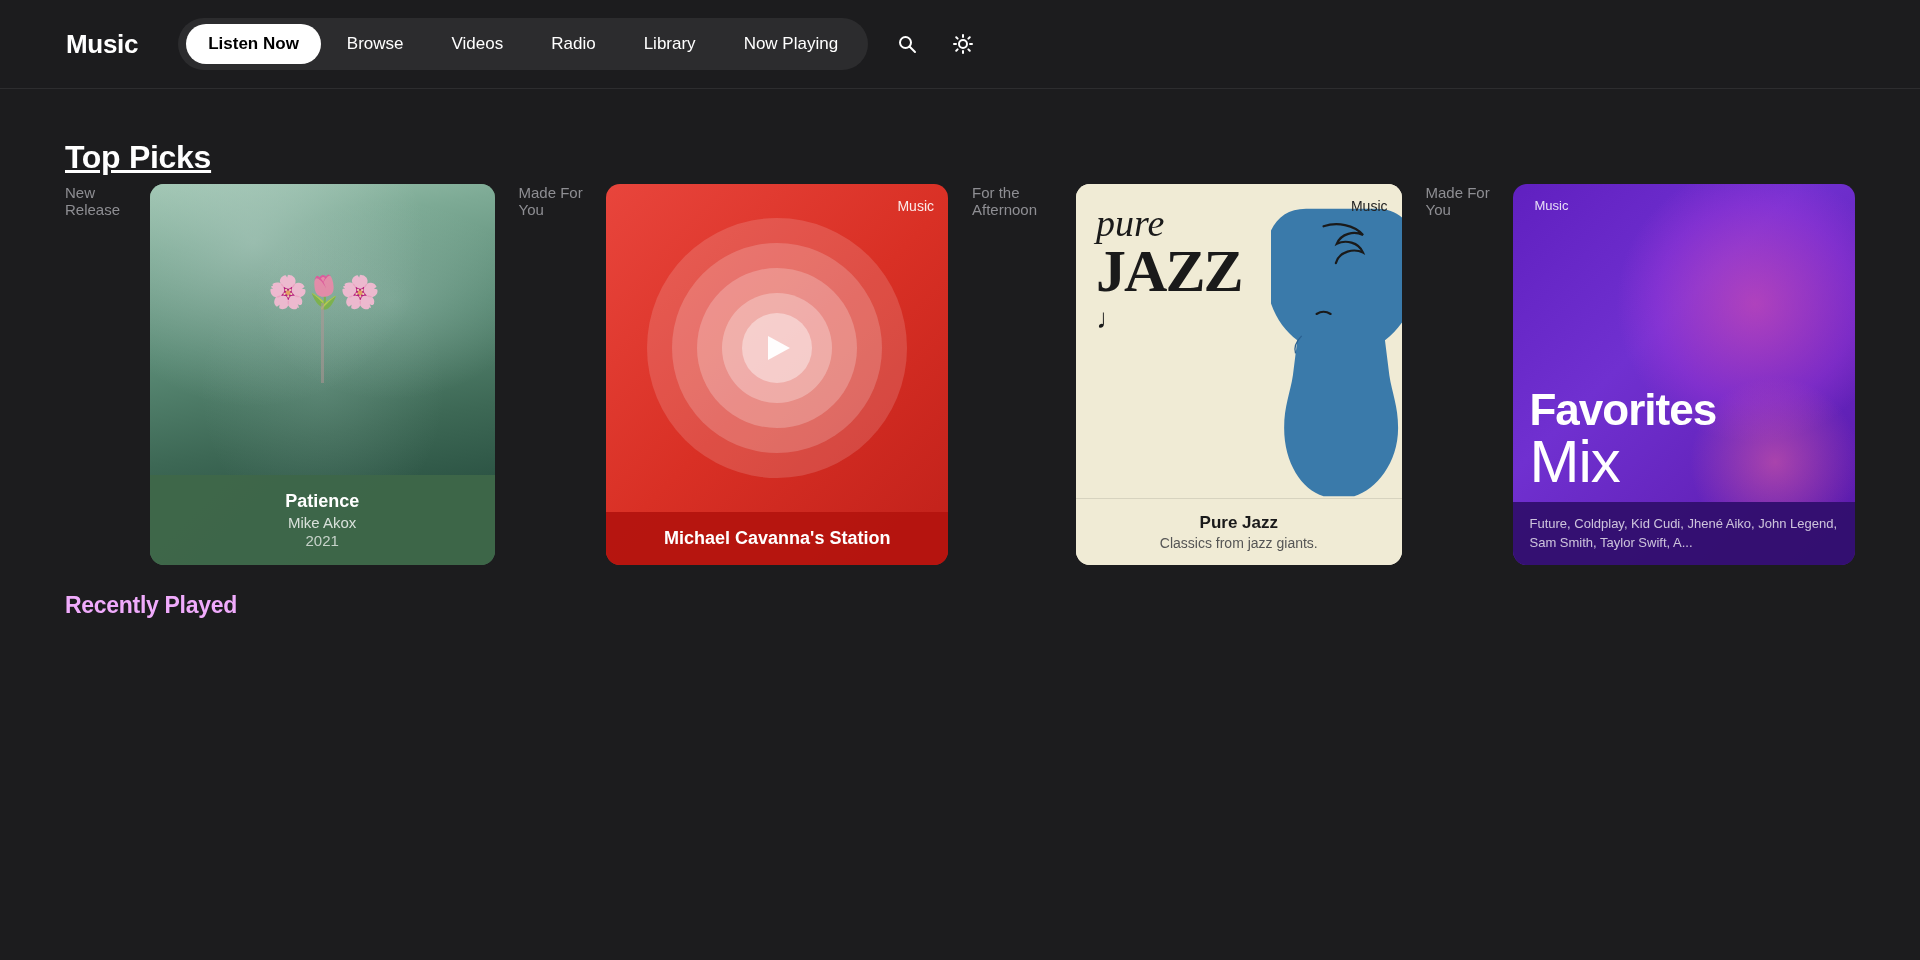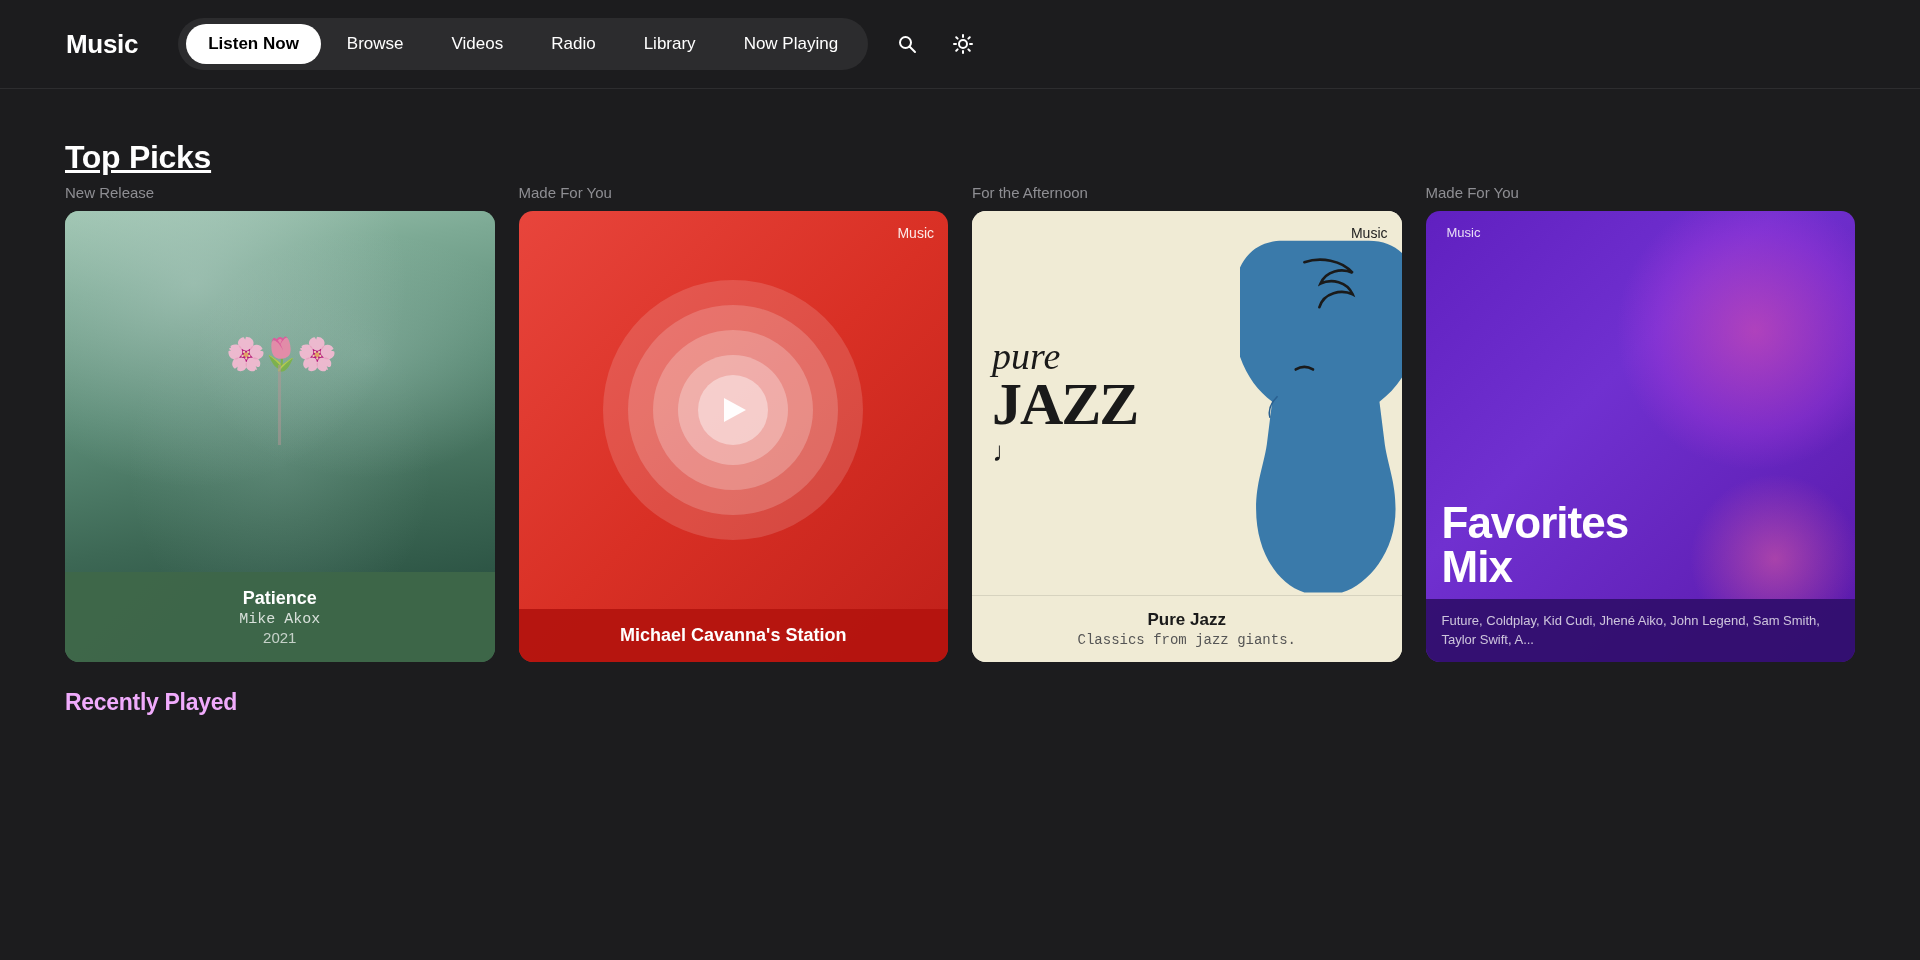--- a/index.html
+++ b/index.html
@@ -112,21 +112,21 @@
     
     .cards-row {
       display: grid;
       grid-template-columns: repeat(4, 1fr);
       gap: 24px;
       margin-top: 8px;
     }
 
     .card-wrapper {
       display: flex;
-      flex-direction: column;
+      flex-direction: row;
       gap: 0;
     }
 
     .card-subtitle {
       font-size: 15px;
       color: #8e8e93;
       margin-bottom: 10px;
       font-weight: 400;
     }
 
@@ -187,21 +187,20 @@
     .card-info-bar .card-name {
       font-size: 18px;
       font-weight: 700;
       color: #ffffff;
     }
 
     .card-info-bar .card-artist {
       font-size: 15px;
       color: rgba(255,255,255,0.8);
       margin-top: 2px;
-      font-family: Liberation Mono, monospace;
     }
 
     .card-info-bar .card-year {
       font-size: 15px;
       color: rgba(255,255,255,0.7);
       margin-top: 1px;
     }
 
     
     .card-station {
@@ -310,21 +309,21 @@
       font-weight: 500;
       color: #222;
       z-index: 5;
     }
 
     .jazz-left {
       flex: 1;
       padding: 20px 0 20px 20px;
       display: flex;
       flex-direction: column;
-      justify-content: center;
+      justify-content: flex-start;
       z-index: 2;
     }
 
     .jazz-pure {
       font-family: 'Brush Script MT', cursive;
       font-size: 38px;
       color: #1a1a1a;
       font-style: italic;
       line-height: 1;
       margin-bottom: 4px;
@@ -425,22 +424,22 @@
 
     .favorites-title {
       font-size: 44px;
       font-weight: 800;
       color: #ffffff;
       line-height: 1;
       letter-spacing: -1px;
     }
 
     .favorites-mix {
-      font-size: 44px;
-      font-weight: 700;
+      font-size: 60px;
+      font-weight: 400;
       color: #ffffff;
       line-height: 1;
       letter-spacing: -1px;
     }
 
     .card-favorites .card-info-bar {
       background: rgba(50, 15, 110, 0.95);
       padding: 12px 16px;
       text-align: left;
     }

